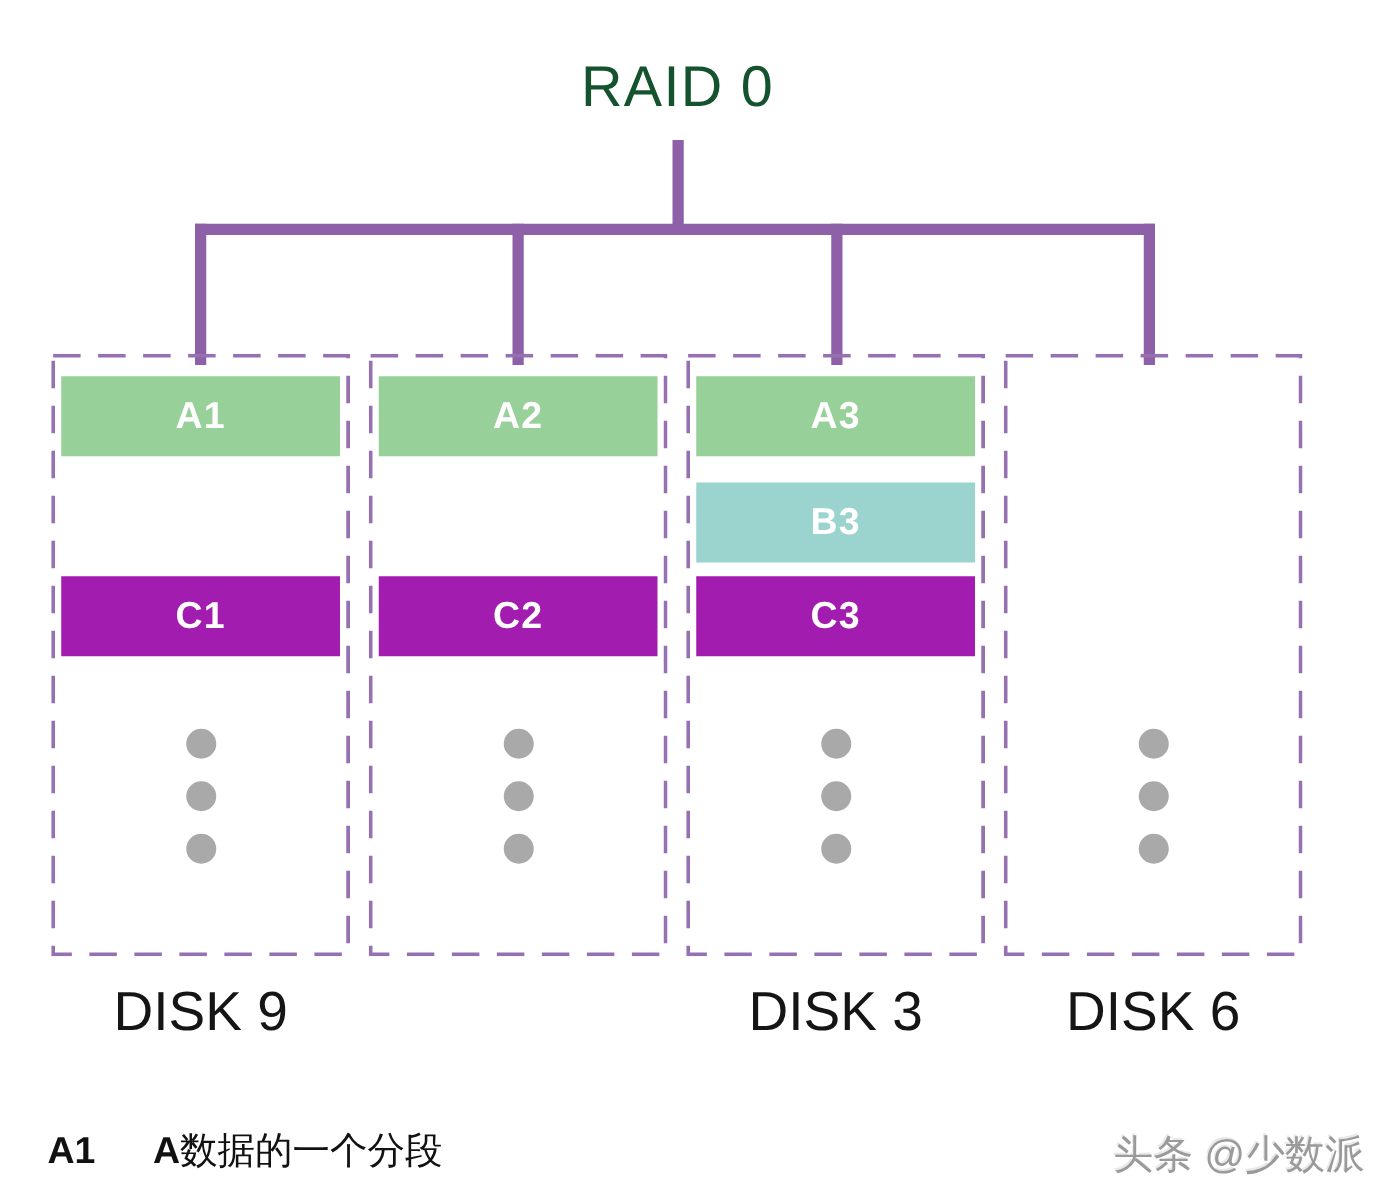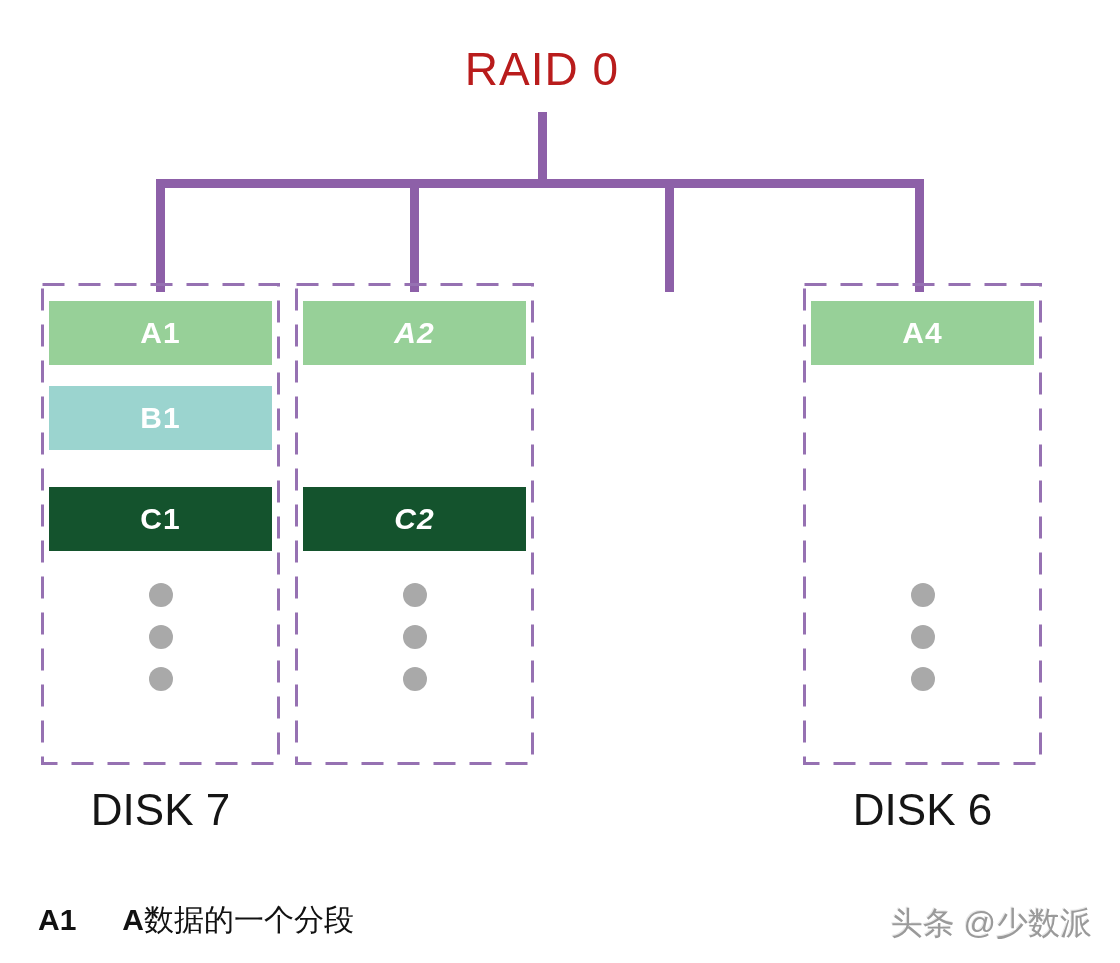--- a/index.html
+++ b/index.html
@@ -13,21 +13,21 @@
   }
 
   
   .title {
     position: absolute;
     top: 42px; left: 0;
     width: 1084px;
     text-align: center;
     font-size: 46px;
     font-weight: 500;
-    color: #b91c1c;
+    color: #14532d;
     letter-spacing: 1px;
   }
 
   
   .tree-line { position: absolute; background: #8d60a8; }
   .tree-stem   { left: 538px; top: 112px; width: 9px;  height: 72px; }
   .tree-hline  { left: 156px; top: 179px; width: 768px; height: 9px; }
   .tree-drop   { top: 179px; width: 9px; height: 113px; }
   .drop-1 { left: 156px; }
   .drop-2 { left: 410px; }
@@ -35,21 +35,21 @@
   .drop-4 { left: 915px; }
 
   
   .disk {
     position: absolute;
     top: 283px;
     width: 239px;
     height: 482px;
   }
   .disk-1 { left: 41px;  }
-  .disk-2 { left: 295px; font-style: italic; }
+  .disk-2 { left: 295px; }
   .disk-3 { left: 549px; }
   .disk-4 { left: 803px; }
 
   .dash-border {
     position: absolute;
     top: 0; left: 0;
     width: 239px; height: 482px;
     display: block;
   }
 
@@ -60,21 +60,21 @@
     display: flex;
     align-items: center;
     justify-content: center;
     font-size: 30px;
     font-weight: bold;
     color: #ffffff;
     letter-spacing: 1px;
   }
   .block-a { top: 18px;  background: #97d098; }
   .block-b { top: 103px; background: #9bd4cf; }
-  .block-c { top: 204px; background: #14532d; }
+  .block-c { top: 178px; background: #a21caf; }
 
   .dot {
     position: absolute;
     left: 50%;
     margin-left: -12px;
     width: 24px; height: 24px;
     border-radius: 50%;
     background: #a9a9a9;
   }
   .dot-1 { top: 300px; }
@@ -128,45 +128,55 @@
   <div class="tree-line tree-drop drop-1"></div>
   <div class="tree-line tree-drop drop-2"></div>
   <div class="tree-line tree-drop drop-3"></div>
   <div class="tree-line tree-drop drop-4"></div>
 
   <div class="disk disk-1">
     <svg class="dash-border" viewBox="0 0 239 482">
       <rect x="1.5" y="1.5" width="236" height="479" fill="none" stroke="#9671b2" stroke-width="3" stroke-dasharray="22 14"></rect>
     </svg>
     <div class="block block-a">A1</div>
-    <div class="block block-b">B1</div>
     <div class="block block-c">C1</div>
     <div class="dot dot-1"></div>
     <div class="dot dot-2"></div>
     <div class="dot dot-3"></div>
-    <div class="disk-label">DISK 7</div>
+    <div class="disk-label">DISK 9</div>
   </div>
 
   <div class="disk disk-2">
     <svg class="dash-border" viewBox="0 0 239 482">
       <rect x="1.5" y="1.5" width="236" height="479" fill="none" stroke="#9671b2" stroke-width="3" stroke-dasharray="22 14"></rect>
     </svg>
     <div class="block block-a">A2</div>
     <div class="block block-c">C2</div>
     <div class="dot dot-1"></div>
     <div class="dot dot-2"></div>
     <div class="dot dot-3"></div>
   </div>
 
+  <div class="disk disk-3">
+    <svg class="dash-border" viewBox="0 0 239 482">
+      <rect x="1.5" y="1.5" width="236" height="479" fill="none" stroke="#9671b2" stroke-width="3" stroke-dasharray="22 14"></rect>
+    </svg>
+    <div class="block block-a">A3</div>
+    <div class="block block-b">B3</div>
+    <div class="block block-c">C3</div>
+    <div class="dot dot-1"></div>
+    <div class="dot dot-2"></div>
+    <div class="dot dot-3"></div>
+    <div class="disk-label">DISK 3</div>
+  </div>
 
   <div class="disk disk-4">
     <svg class="dash-border" viewBox="0 0 239 482">
       <rect x="1.5" y="1.5" width="236" height="479" fill="none" stroke="#9671b2" stroke-width="3" stroke-dasharray="22 14"></rect>
     </svg>
-    <div class="block block-a">A4</div>
     <div class="dot dot-1"></div>
     <div class="dot dot-2"></div>
     <div class="dot dot-3"></div>
     <div class="disk-label">DISK 6</div>
   </div>
 
   <div class="legend">
     <span class="legend-key">A1</span><span class="legend-desc"><span class="legend-desc-bold">A</span><span>数据的一个分段</span></span>
   </div>
 

